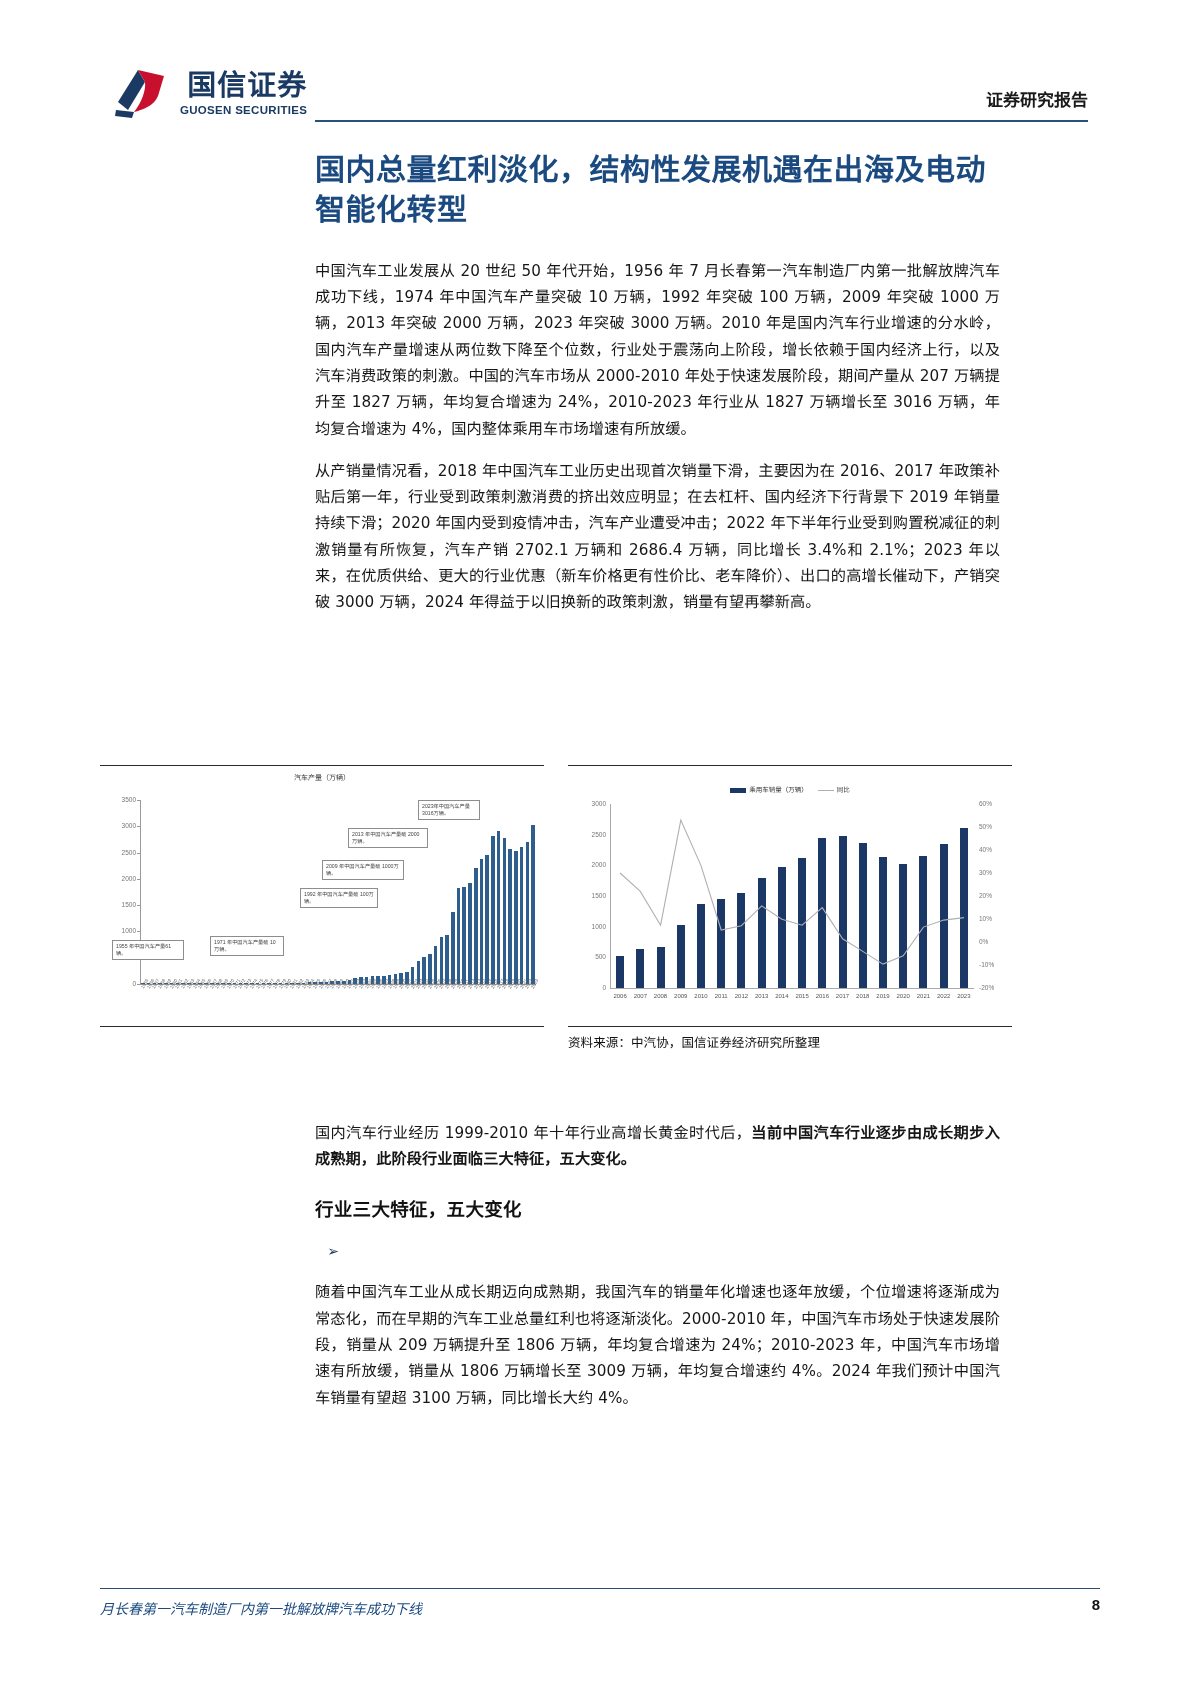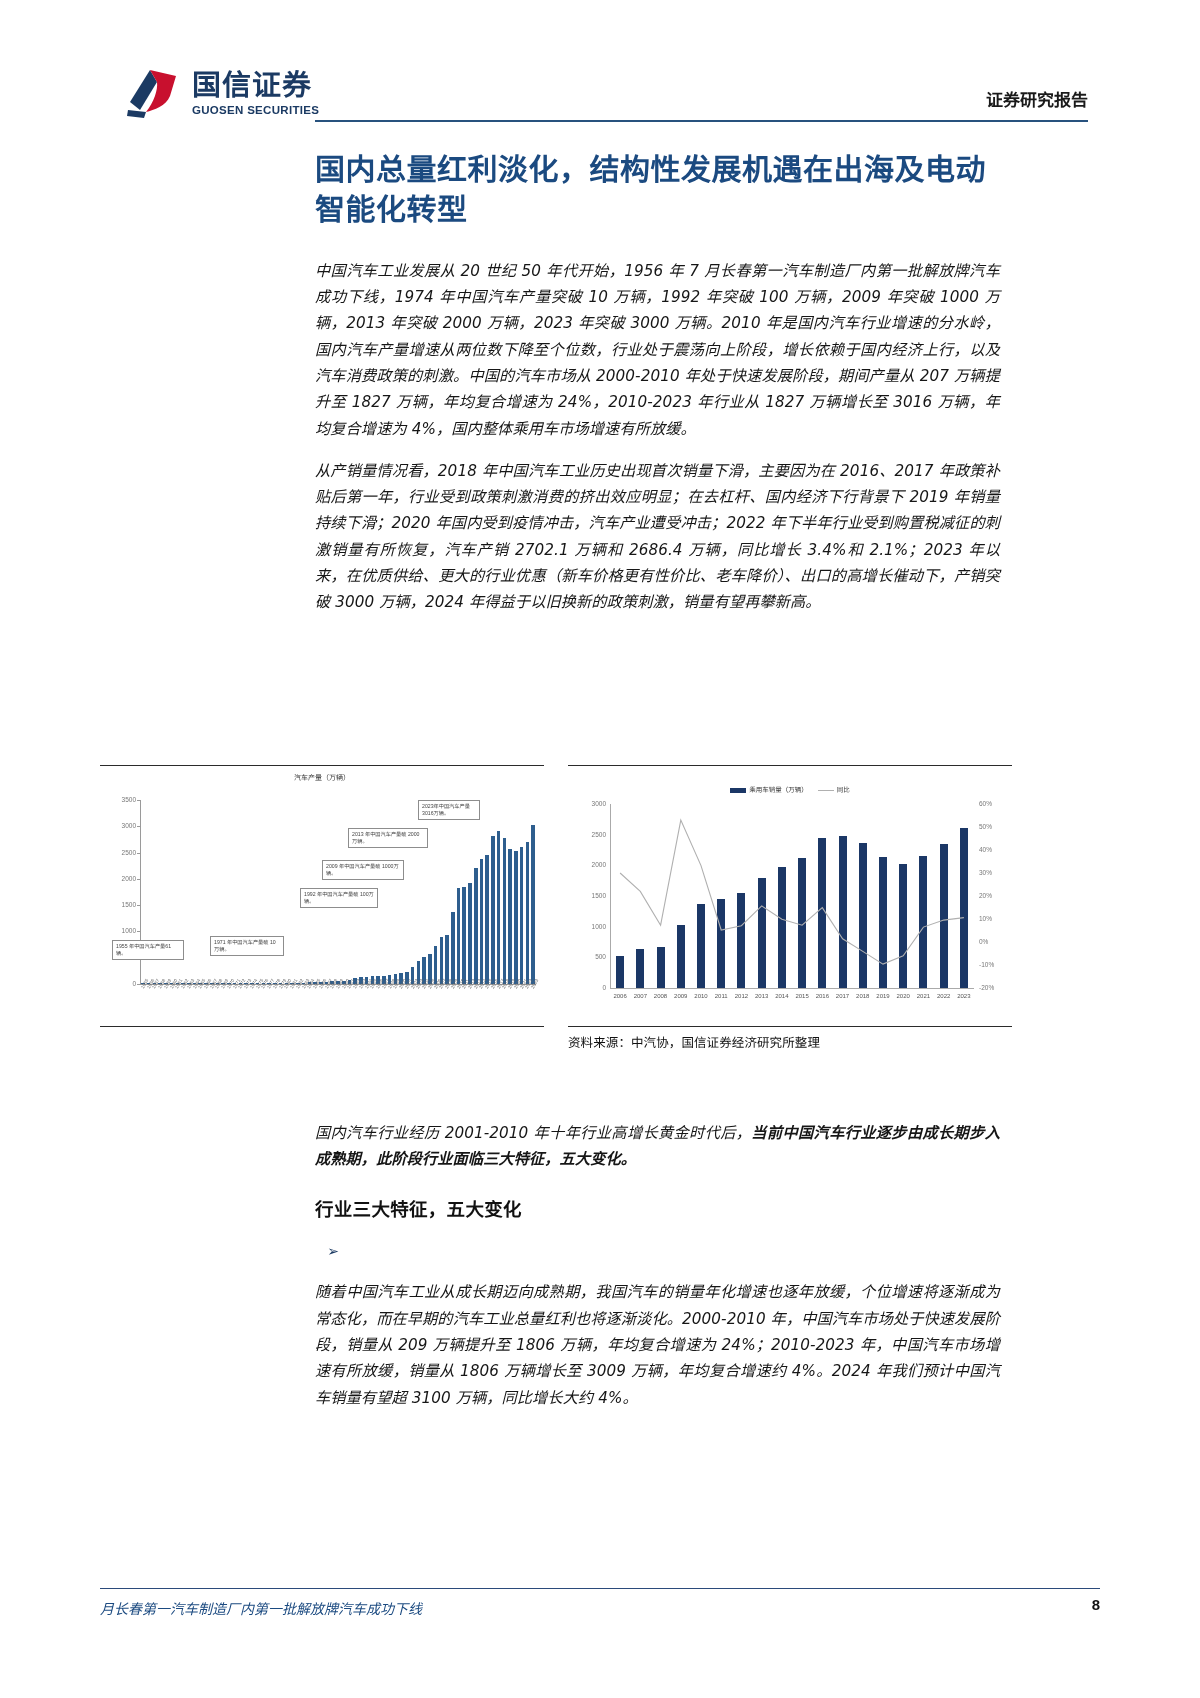--- a/index.html
+++ b/index.html
@@ -8,21 +8,21 @@
   .page{
     position:relative;
     width:1200px;height:1698px;
     background:#ffffff;
     margin:0 auto;
     overflow:hidden;
   }
 
   
   .header{position:absolute;left:0;top:0;width:1200px;height:140px;}
-  .logo-wrap{position:absolute;left:124px;top:66px;display:flex;align-items:center;}
+  .logo-wrap{position:absolute;left:112px;top:66px;display:flex;align-items:center;text-align:right;}
   .logo-mark{width:60px;height:56px;position:relative;margin-right:8px;}
   .logo-text{display:flex;flex-direction:column;line-height:1;}
   .logo-cn{font-size:29px;font-weight:bold;color:#1b3a63;letter-spacing:1px;
            font-family:"DejaVu Sans","Liberation Sans",sans-serif;}
   .logo-en{font-size:11.5px;font-weight:bold;color:#1b3a63;letter-spacing:.3px;margin-top:5px;
            font-family:"Liberation Sans",sans-serif;}
   .hdr-right{position:absolute;right:112px;top:86px;font-size:17px;font-weight:bold;color:#1a1a1a;
              font-family:"DejaVu Sans","Liberation Sans",sans-serif;}
   .hdr-rule{position:absolute;left:315px;right:112px;top:120px;height:0;
             border-top:2.5px solid #28527e;}
@@ -40,21 +40,20 @@
     font-family:"DejaVu Sans","Liberation Sans",sans-serif;
   }
   h3.sub-title{
     font-size:18.5px;color:#111;margin:22px 0 14px 0;font-weight:bold;letter-spacing:.3px;
     font-family:"DejaVu Sans","Liberation Sans",sans-serif;
   }
   p.para{
     font-size:15.2px;line-height:1.73;color:#161616;margin:0 0 16px 0;
     text-align:justify;text-justify:inter-ideograph;letter-spacing:.1px;
     font-family:"DejaVu Sans","Liberation Sans",sans-serif;
-    font-style:italic;
   }
   p.para.b-part b{font-weight:bold;}
   .bullet-row{display:flex;align-items:flex-start;margin:18px 0 16px 0;}
   .bullet-glyph{width:36px;flex:0 0 36px;text-align:center;color:#1b3a63;font-size:14px;
                 line-height:1.7;padding-top:1px;}
   .bullet-text{font-size:16.5px;font-weight:bold;color:#111;line-height:1.6;letter-spacing:.3px;
                font-family:"DejaVu Sans","Liberation Sans",sans-serif;}
 
   
   .figs{position:absolute;left:100px;top:765px;width:1000px;height:330px;display:flex;gap:12px;}
@@ -376,21 +375,21 @@
             <div class="xtick" style="left: 385.778px; top: 223px; width: 20.2222px; text-align: center; font-size: 6px;">2023</div>
           </div>
       </div>
       <div class="fig-src-rule"></div>
       <div class="fig-src">资料来源：中汽协，国信证券经济研究所整理</div>
     </div>
   </div>
 
   <div class="content" style="top:1120px;">
     <p class="para b-part">
-      <span>国内汽车行业经历 2001-2010 年十年行业高增长黄金时代后，</span><b>当前中国汽车行业逐步由成长期步入成熟期，此阶段行业面临三大特征，五大变化。</b>
+      <span>国内汽车行业经历 1999-2010 年十年行业高增长黄金时代后，</span><b>当前中国汽车行业逐步由成长期步入成熟期，此阶段行业面临三大特征，五大变化。</b>
     </p>
     <h3 class="sub-title">行业三大特征，五大变化</h3>
     <div class="bullet-row">
       <div class="bullet-glyph">➢</div>
     </div>
     <p class="para">随着中国汽车工业从成长期迈向成熟期，我国汽车的销量年化增速也逐年放缓，个位增速将逐渐成为常态化，而在早期的汽车工业总量红利也将逐渐淡化。2000-2010 年，中国汽车市场处于快速发展阶段，销量从 209 万辆提升至 1806 万辆，年均复合增速为 24%；2010-2023 年，中国汽车市场增速有所放缓，销量从 1806 万辆增长至 3009 万辆，年均复合增速约 4%。2024 年我们预计中国汽车销量有望超 3100 万辆，同比增长大约 4%。</p>
   </div>
 
   <div class="footer-rule"></div>
   <div class="footer-note">月长春第一汽车制造厂内第一批解放牌汽车成功下线</div>

